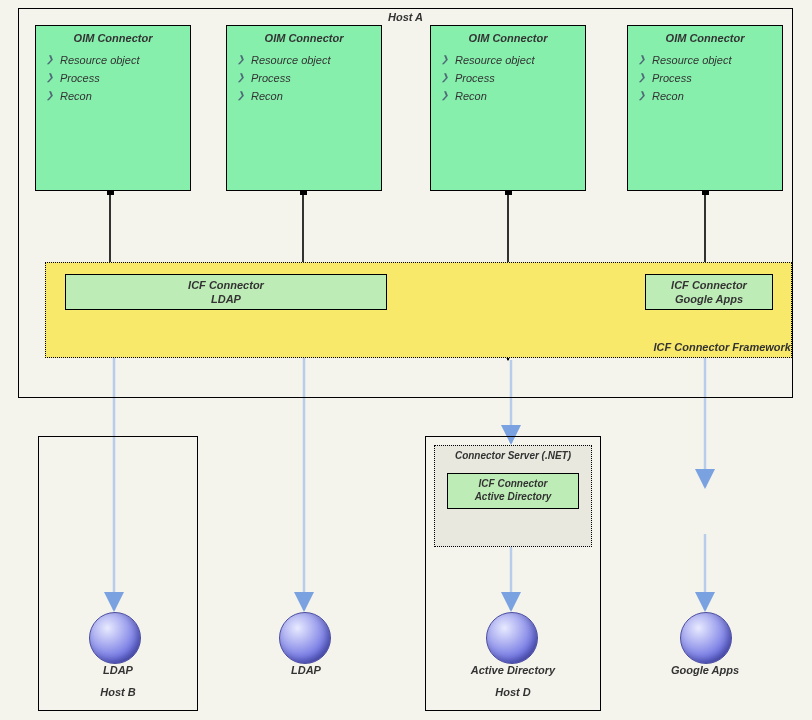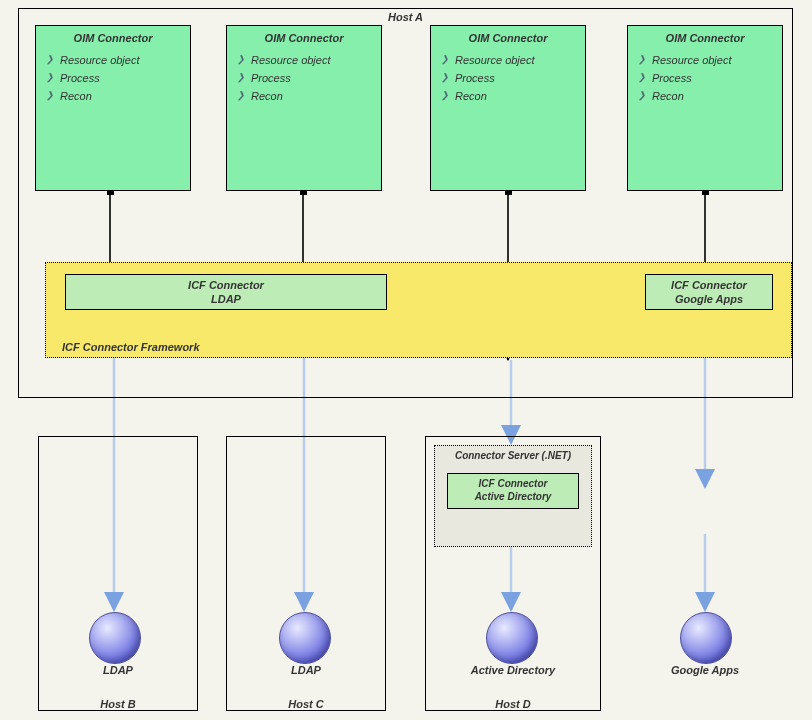--- a/index.html
+++ b/index.html
@@ -83,21 +83,21 @@
     position: absolute;
     left: 45px; right: 20px;
     top: 262px; height: 96px;
     border: 1.2px dotted #000;
     background: #f9e96a;
     box-sizing: border-box;
   }
   .icf-framework-label {
     position: absolute;
     left: 0; right: 0; bottom: 4px;
-    text-align: left;
+    text-align: right;
     font-weight: bold;
     padding-left: 16px;
   }
   .icf-conn-box {
     position: absolute;
     background: #bdecb6;
     border: 1.2px solid #000;
     text-align: center;
     font-size: 11px;
     font-weight: bold;
@@ -160,21 +160,21 @@
     box-shadow: inset -3px -3px 6px rgba(0,0,0,0.25);
   }
   .sphere-label {
     position: absolute;
     text-align: center;
     font-weight: bold;
     font-size: 11px;
   }
   .host-label {
     position: absolute;
-    bottom: 0;
+    bottom: 12px;
     left: 0; right: 0;
     text-align: center;
     font-weight: bold;
   }
   
   .cloud {
     position: absolute;
     left: 645px; top: 488px;
     width: 120px; height: 46px;
   }
@@ -272,23 +272,20 @@
     <div>ICF Connector</div>
     <div>Google Apps</div>
   </div>
 
   <div class="host-box" id="hostB">
     <div class="host-label">Host B</div>
   </div>
   <div class="sphere" style="left:89px; top:612px"></div>
   <div class="sphere-label" style="left:38px; width:160px; top:664px">LDAP</div>
 
-  <div class="host-box" id="hostC">
-    <div class="host-label">Host C</div>
-  </div>
   <div class="sphere" style="left:279px; top:612px"></div>
   <div class="sphere-label" style="left:226px; width:160px; top:664px">LDAP</div>
 
   <div class="host-box" id="hostD">
     <div class="host-label">Host D</div>
   </div>
   <div class="conn-server">
     <div class="conn-server-label">Connector Server (.NET)</div>
   </div>
   <div class="icf-ad">

